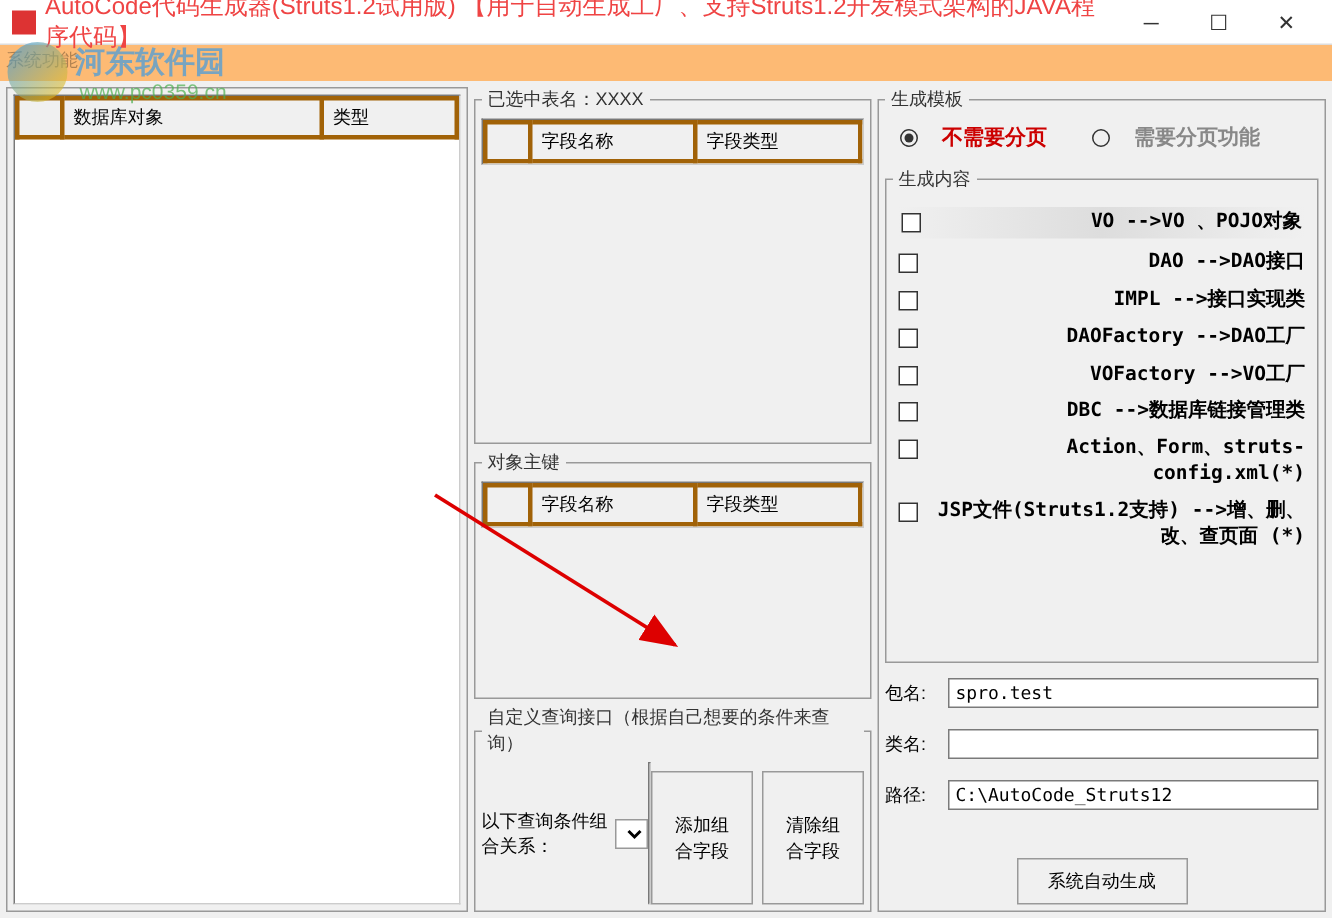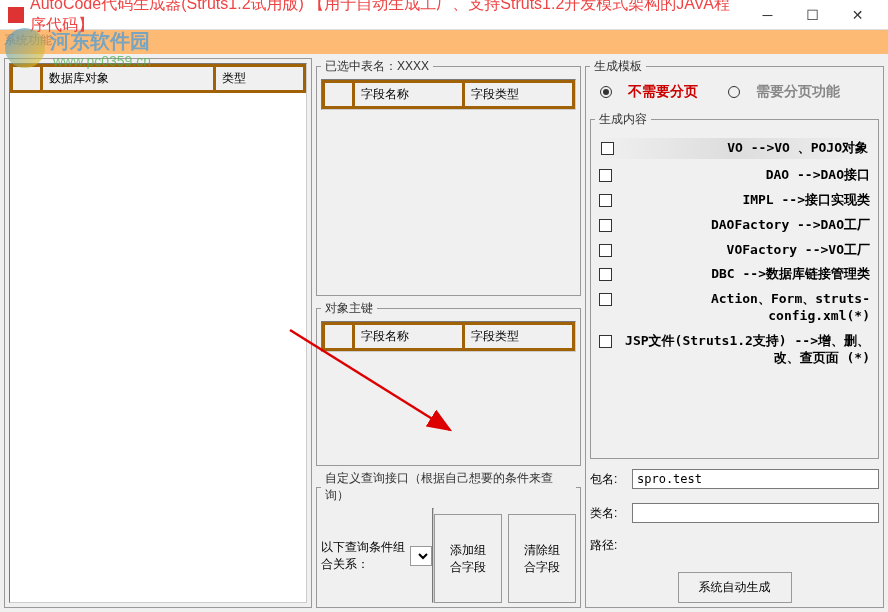--- a/index.html
+++ b/index.html
@@ -53,21 +53,21 @@
     .fs-content { display: flex; flex-direction: column; gap: 8px; padding: 6px 4px; text-align: right; }
     .chk-row { display: flex; align-items: flex-start; gap: 6px; font-size: 13px; font-family: "SimSun", monospace; font-weight: bold; }
     .chk-row.highlighted { background: linear-gradient(to right, transparent, #ddd, transparent); padding: 2px; }
     .chk { width: 13px; height: 13px; border: 1px solid #333; background: #fff; flex-shrink: 0; margin-top: 2px; }
     .chk-label { flex: 1; line-height: 1.3; }
     
     .field-row { display: flex; align-items: center; gap: 4px; margin: 4px 0; }
     .field-row label { width: 38px; font-size: 12px; }
     .field-row input { flex: 1; height: 20px; padding: 0 4px; border: 1px solid #7a7a7a; background: #fff; font-size: 12px; font-family: monospace; }
     
-    .gen-btn-row { display: flex; justify-content: center; margin-top: 8px; }
+    .gen-btn-row { display: flex; justify-content: center; margin-top: 22px; }
     
     .arrow { position: absolute; top: 320px; left: 280px; z-index: 50; pointer-events: none; }
   </style>
 </head>
 <body>
 
 <div class="titlebar">
   <div class="icon"></div>
   <div class="title">AutoCode代码生成器(Struts1.2试用版)    【用于自动生成工厂、支持Struts1.2开发模式架构的JAVA程序代码】</div>
   <div class="win-btns">
@@ -214,20 +214,21 @@
       <div class="field-row">
         <label>包名:</label>
         <input type="text" value="spro.test" style="">
       </div>
       <div class="field-row">
         <label>类名:</label>
         <input type="text" value="" style="">
       </div>
       <div class="field-row">
         <label>路径:</label>
+        <input type="text" value="C:\AutoCode_Struts12" style="">
       </div>
 
       <div class="gen-btn-row">
         <button class="btn" style="padding:6px 20px;">系统自动生成</button>
       </div>
     </fieldset>
   </div>
 </div>
 
 <svg class="arrow" width="200" height="130">

